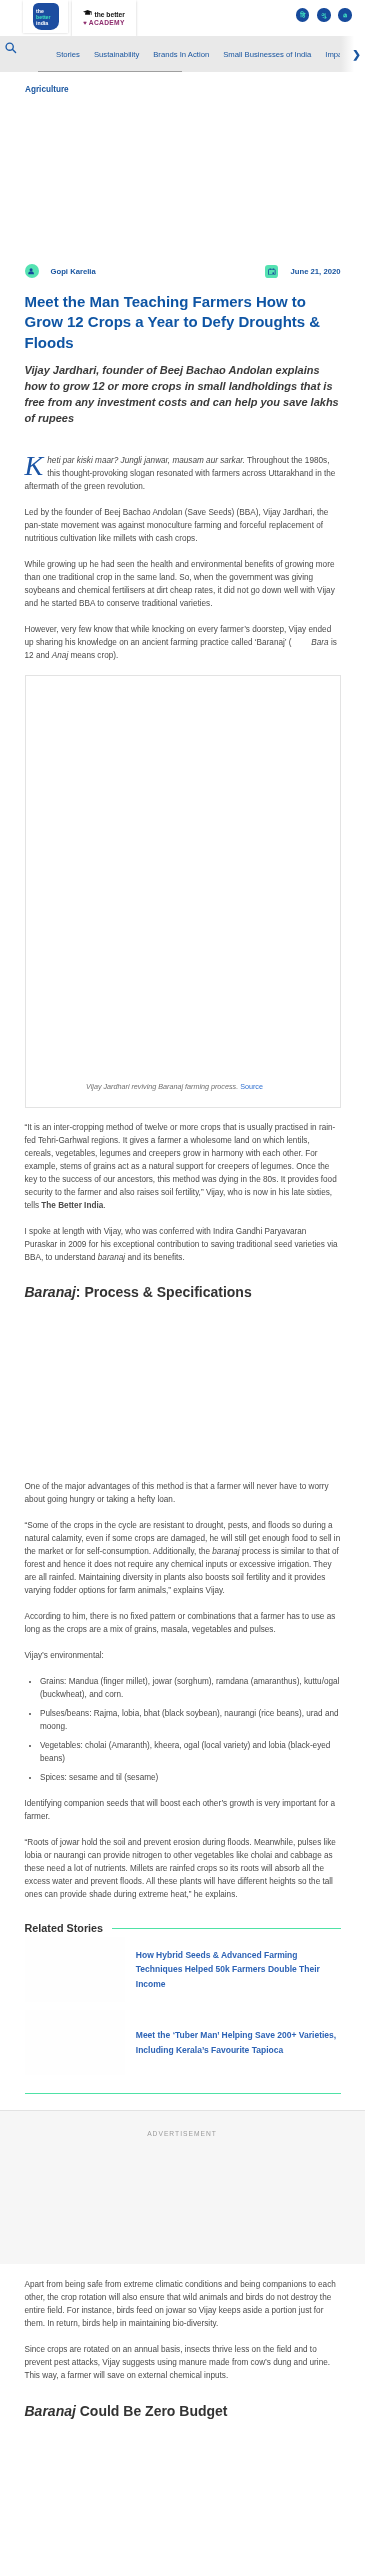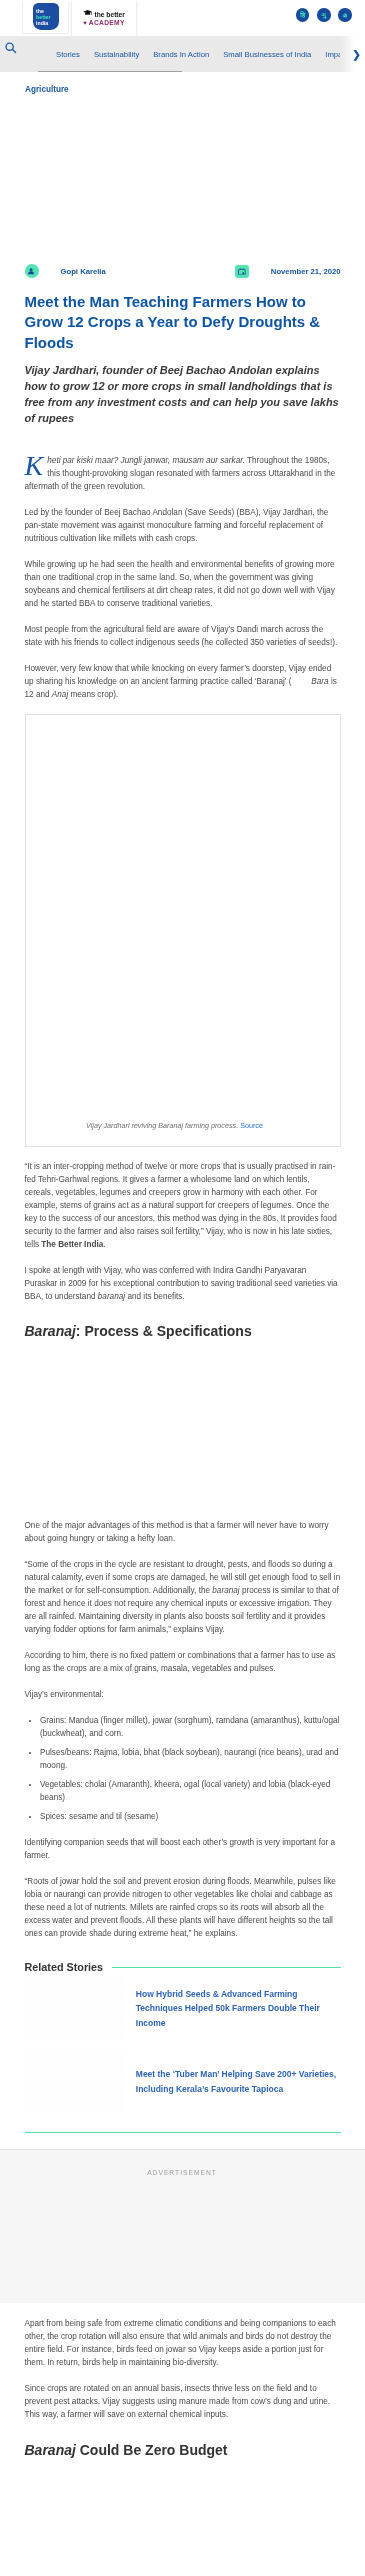--- a/index.html
+++ b/index.html
@@ -35,21 +35,21 @@
   .nav-chevron { position:absolute; right:0; top:0; height:100%; width:24px;
                  background:linear-gradient(to right, rgba(255,255,255,0), #ffffff 55%);
                  display:flex; align-items:center; justify-content:flex-end; padding-right:4.1px;
                  color:#1a56a0; font-size:10.3px; font-weight:700; cursor:pointer; }
 
   
   .breadcrumb { padding:13.4px 0 0 25px; }
   .breadcrumb a { color:#1a56a0; font-size:8.2px; font-weight:700; text-decoration:none; }
   .hero-spacer { height:170px; }
   .meta-row { width:316px; margin:0 auto; display:flex; justify-content:space-between; align-items:center; }
-  .meta-left, .meta-right { display:flex; align-items:center; gap:22px; color:#1a56a0;
+  .meta-left, .meta-right { display:flex; align-items:center; gap:12px; color:#1a56a0;
                             font-weight:700; font-size:7.7px; }
   .avatar { width:14px; height:14px; border-radius:50%; background:#55e2b2;
             display:flex; align-items:center; justify-content:center; }
   .cal-icon { width:13.4px; height:13.4px; border-radius:3.1px; background:#55e2b2;
               display:flex; align-items:center; justify-content:center; }
   .article-title { width:316px; margin:13.4px auto 0; font-size:15px; line-height:20.6px;
                    font-weight:700; color:#0f55a4; }
   .article-subtitle { width:316px; margin:8.2px auto 0; font-style:italic; font-weight:700;
                       font-size:11px; line-height:16px; color:#3a3a3a; }
 
@@ -154,32 +154,31 @@
     </div>
     <div class="meta-right">
       <span class="cal-icon">
         <svg width="7.7" height="7.7" viewBox="0 0 15 15">
             <rect x="1" y="2.5" width="13" height="11" rx="1.5" fill="none" stroke="#16499b" stroke-width="1.6"></rect>
             <line x1="4.4" y1="0.8" x2="4.4" y2="3.6" stroke="#16499b" stroke-width="1.6"></line>
             <line x1="10.6" y1="0.8" x2="10.6" y2="3.6" stroke="#16499b" stroke-width="1.6"></line>
             <circle cx="10.2" cy="10" r="1.7" fill="#16499b"></circle>
           </svg>
       </span>
-      <span>November 21, 2020</span>
+      <span>June 21, 2020</span>
     </div>
   </div>
 
   <h1 class="article-title">Meet the Man Teaching Farmers How to Grow 12 Crops a Year to Defy Droughts &amp; Floods</h1>
   <p class="article-subtitle">Vijay Jardhari, founder of Beej Bachao Andolan explains how to grow 12 or more crops in small landholdings that is free from any investment costs and can help you save lakhs of rupees</p>
 
   <div class="article-body">
       <p class="para"><span class="dropcap">K</span><span style="font-style: italic;">heti par kiski maar? Jungli janwar, mausam aur sarkar.</span><span> Throughout the 1980s, this thought-provoking slogan resonated with farmers across Uttarakhand in the aftermath of the green revolution.</span></p>
       <p class="para"><span>Led by the founder of Beej Bachao Andolan (Save Seeds) (BBA), Vijay Jardhari, the pan-state movement was against monoculture farming and forceful replacement of nutritious cultivation like millets with cash crops.</span></p>
       <p class="para"><span>While growing up he had seen the health and environmental benefits of growing more than one traditional crop in the same land. So, when the government was giving soybeans and chemical fertilisers at dirt cheap rates, it did not go down well with Vijay and he started BBA to conserve traditional varieties.</span></p>
-      <p class="para"><span>Most people from the agricultural field are aware of Vijay’s Dandi march across the state with his friends to collect indigenous seeds (he collected 350 varieties of seeds!).</span></p>
       <p class="para"><span>However, very few know that while knocking on every farmer’s doorstep, Vijay ended up sharing his knowledge on an ancient farming practice called ‘Baranaj’ (</span><span style="font-style: italic; padding-left: 20px;">Bara</span><span> is 12 and </span><span style="font-style: italic;">Anaj</span><span> means crop).</span></p>
       <figure class="article-image" style="height: 433px;">
         <figcaption class="img-caption"><span>Vijay Jardhari reviving Baranaj farming process. </span><a class="src-link" href="#">Source</a></figcaption>
       </figure>
       <p class="para"><span>“It is an inter-cropping method of twelve or more crops that is usually practised in rain-fed Tehri-Garhwal regions. It gives a farmer a wholesome land on which lentils, cereals, vegetables, legumes and creepers grow in harmony with each other. For example, stems of grains act as a natural support for creepers of legumes. Once the key to the success of our ancestors, this method was dying in the 80s. It provides food security to the farmer and also raises soil fertility,” Vijay, who is now in his late sixties, tells </span><span style="font-weight: 700;">The Better India</span><span>.</span></p>
       <p class="para"><span>I spoke at length with Vijay, who was conferred with Indira Gandhi Paryavaran Puraskar in 2009 for his exceptional contribution to saving traditional seed varieties via BBA, to understand </span><span style="font-style: italic;">baranaj</span><span> and its benefits.</span></p>
       <h2 class="section-heading"><span style="font-style: italic;">Baranaj</span><span>: Process &amp; Specifications</span></h2>
       <div class="spacer" style="height: 165px;"></div>
       <p class="para"><span>One of the major advantages of this method is that a farmer will never have to worry about going hungry or taking a hefty loan.</span></p>
       <p class="para"><span>“Some of the crops in the cycle are resistant to drought, pests, and floods so during a natural calamity, even if some crops are damaged, he will still get enough food to sell in the market or for self-consumption. Additionally, the </span><span style="font-style: italic;">baranaj</span><span> process is similar to that of forest and hence it does not require any chemical inputs or excessive irrigation. They are all rainfed. Maintaining diversity in plants also boosts soil fertility and it provides varying fodder options for farm animals,” explains Vijay.</span></p>

